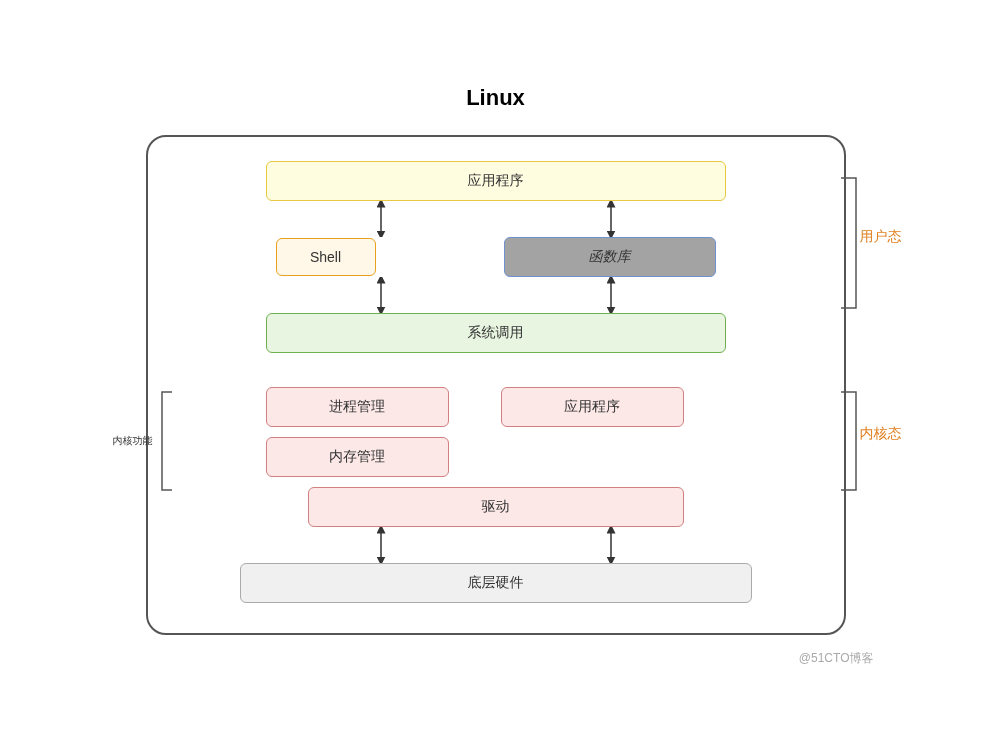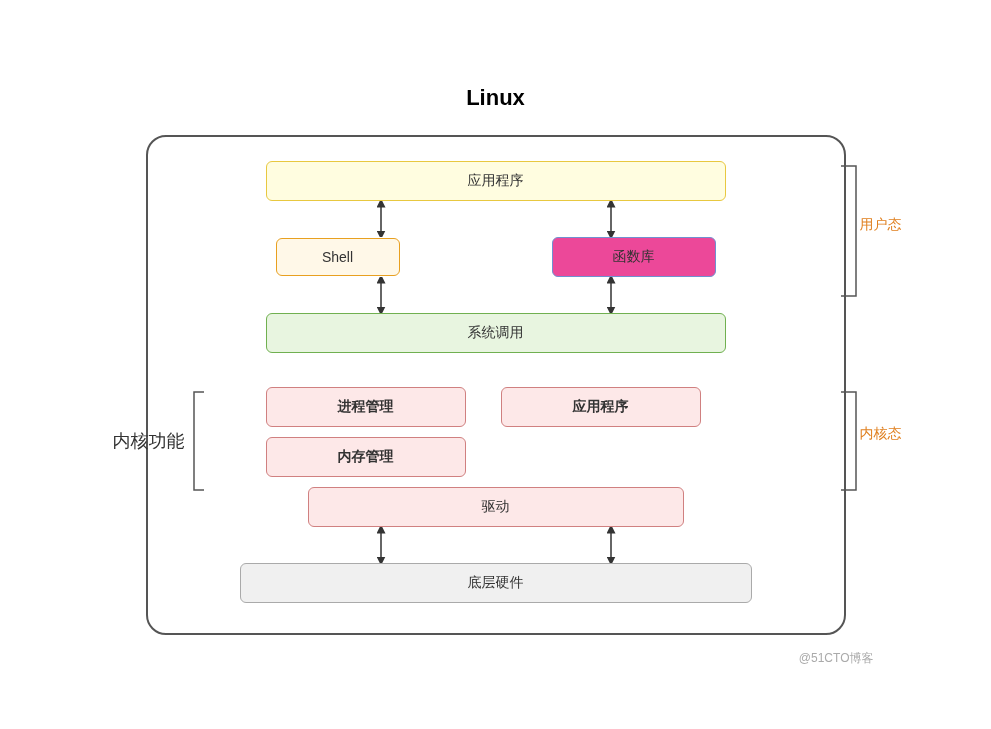--- a/index.html
+++ b/index.html
@@ -50,40 +50,40 @@
 
     .box-app {
       background: #fffde0;
       border: 1.5px solid #e8c840;
       width: 460px;
     }
 
     .box-shell {
       background: #fff8e8;
       border: 1.5px solid #e8a020;
-      width: 124px;
+      width: 100px;
     }
 
     .box-lib {
-      background: #ec4899;
+      background: #a3a3a3;
       border: 1.5px solid #7090d0;
-      width: 164px;
+      width: 212px;
+      font-style: italic;
     }
 
     .box-syscall {
       background: #e8f5e0;
       border: 1.5px solid #70b050;
       width: 460px;
     }
 
     .box-kernel-func {
       background: #fde8e8;
       border: 1.5px solid #d08080;
-      width: 200px;
-      font-weight: bold;
+      width: 183px;
     }
 
     .box-driver {
       background: #fde8e8;
       border: 1.5px solid #d08080;
       width: 376px;
     }
 
     .box-hardware {
       background: #f0f0f0;
@@ -127,21 +127,21 @@
 <body>
 
 <div class="diagram-wrapper">
   <div class="main-title">Linux</div>
 
   <div class="outer-box">
 
     <div class="row-with-labels" style="margin-bottom:0;">
       <div class="box box-app">应用程序</div>
 
-      <div style="position:absolute; right:-52px; top:0; height:140px; display:flex; flex-direction:column; align-items:flex-start;">
+      <div style="position:absolute; right:-52px; top:12px; height:140px; display:flex; flex-direction:column; align-items:flex-start;">
         <svg width="30" height="140">
           <path d="M 5 5 L 20 5 L 20 135 L 5 135" fill="none" stroke="#555" stroke-width="1.5"></path>
         </svg>
         <div style="position:absolute; left:24px; top:55px; font-size:14px; color:#e08020; white-space:nowrap;">用户态</div>
       </div>
     </div>
 
     <div class="arrows-row">
       <div style="width:460px; display:flex; justify-content: space-around; align-items:center;">
 
@@ -207,21 +207,21 @@
 
     <div class="row-with-labels" style="margin-bottom:16px;justify-content:center;">
       <div class="box box-syscall">系统调用</div>
     </div>
 
     <div style="height:18px;"></div>
 
     <div class="row-with-labels" style="margin-bottom:0;">
 
       <div style="position:absolute; left:-65px; top:0; height:108px; display:flex; align-items:center;">
-        <div style="font-size:18px; color:#333; white-space:nowrap; margin-right:4px;">内核功能</div>
+        <div style="font-size:10px; color:#333; white-space:nowrap; margin-right:4px;">内核功能</div>
         <svg width="20" height="108">
           <path d="M 15 5 L 5 5 L 5 103 L 15 103" fill="none" stroke="#555" stroke-width="1.5"></path>
         </svg>
       </div>
 
       <div style="position:absolute; right:-52px; top:0; height:108px; display:flex; flex-direction:column; align-items:flex-start;">
         <svg width="30" height="108">
           <path d="M 5 5 L 20 5 L 20 103 L 5 103" fill="none" stroke="#555" stroke-width="1.5"></path>
         </svg>
         <div style="position:absolute; left:24px; top:38px; font-size:14px; color:#e08020; white-space:nowrap;">内核态</div>

